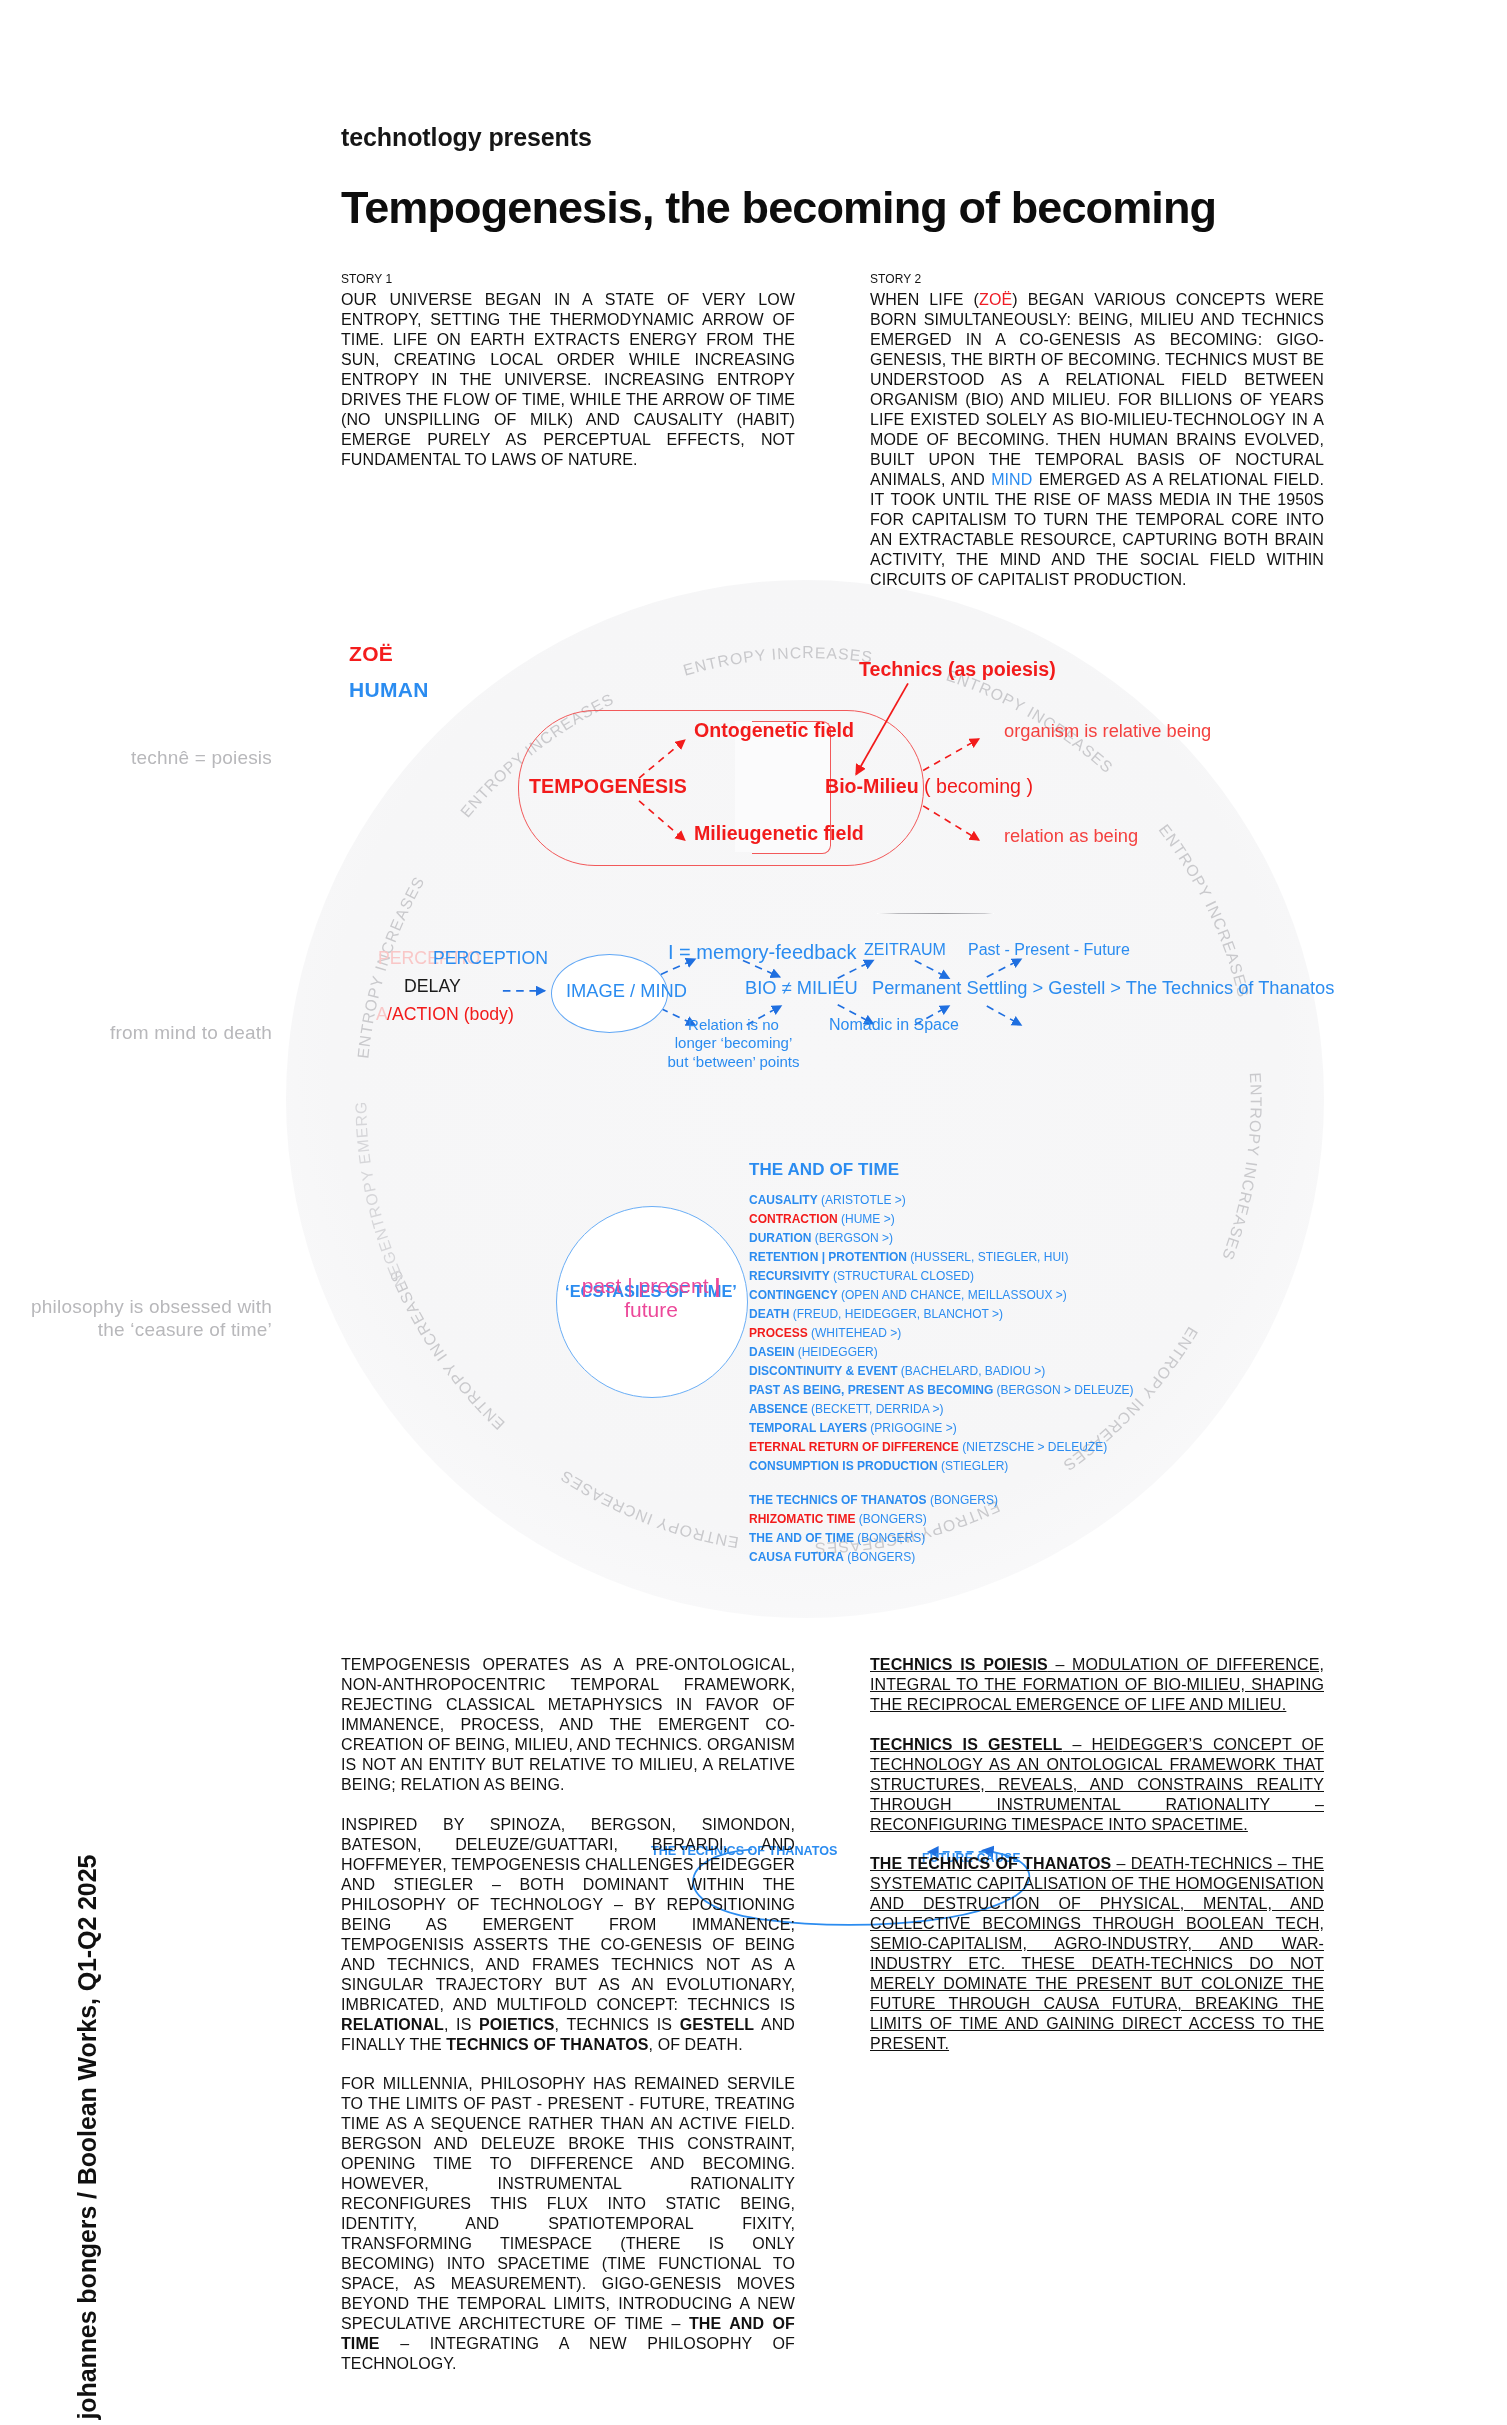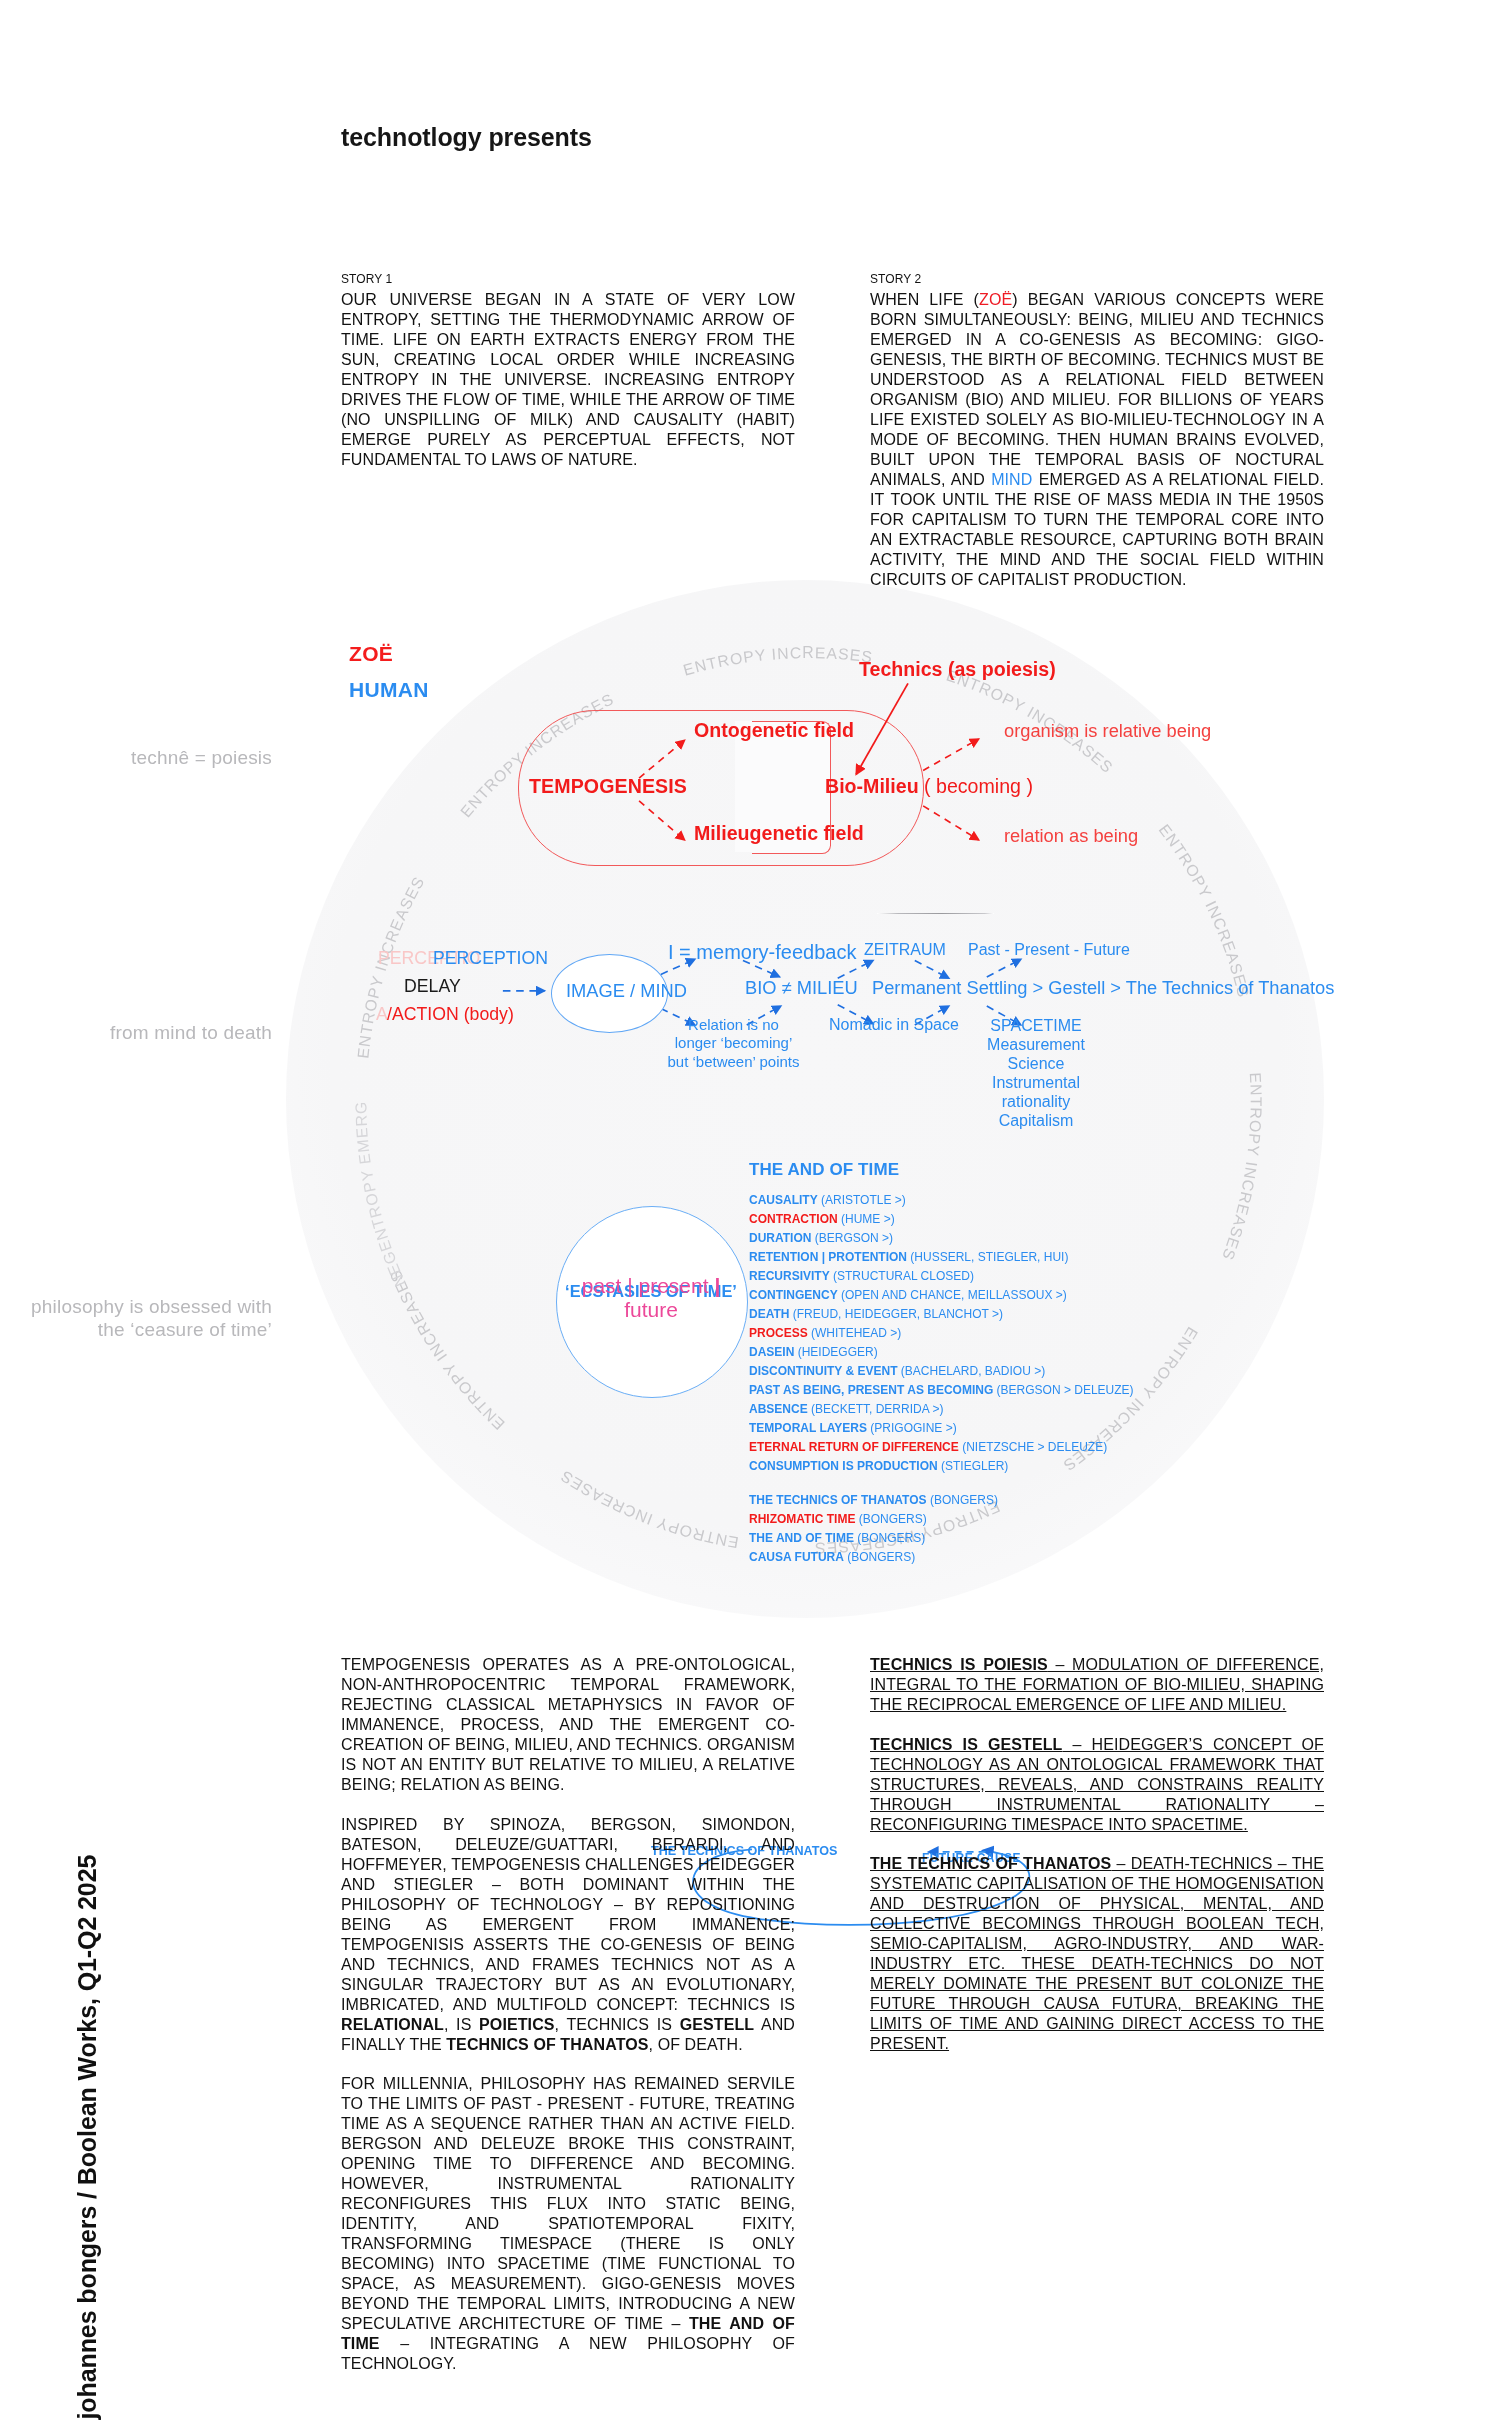--- a/index.html
+++ b/index.html
@@ -151,20 +151,21 @@
     transform:rotate(-90deg);transform-origin:50% 50%;
     font-size:25px;font-weight:700;color:#101010;text-align:left;letter-spacing:-0.1px;
   }
 </style>
 </head>
 <body>
 
 <div class="pg">
 
   <div id="presents">technotlogy presents</div>
+  <div id="maintitle">Tempogenesis, the becoming of becoming</div>
 
   <div class="storycol" id="story1">
     <div class="storyhead">STORY 1</div>
     <div class="storybody">OUR UNIVERSE BEGAN IN A STATE OF VERY LOW ENTROPY, SETTING THE THERMODYNAMIC ARROW OF TIME. LIFE ON EARTH EXTRACTS ENERGY FROM THE SUN, CREATING LOCAL ORDER WHILE INCREASING ENTROPY IN THE UNIVERSE. INCREASING ENTROPY DRIVES THE FLOW OF TIME, WHILE THE ARROW OF TIME (NO UNSPILLING OF MILK) AND CAUSALITY (HABIT) EMERGE PURELY AS PERCEPTUAL EFFECTS, NOT FUNDAMENTAL TO LAWS OF NATURE.</div>
   </div>
 
   <div class="storycol" id="story2">
     <div class="storyhead">STORY 2</div>
     <div class="storybody"><span>WHEN LIFE (</span><span class="kw-red">ZOË</span><span>) BEGAN VARIOUS CONCEPTS WERE BORN SIMULTANEOUSLY: BEING, MILIEU AND TECHNICS EMERGED IN A CO-GENESIS AS BECOMING: GIGO-GENESIS, THE BIRTH OF BECOMING. TECHNICS MUST BE UNDERSTOOD AS A RELATIONAL FIELD BETWEEN ORGANISM (BIO) AND MILIEU. FOR BILLIONS OF YEARS LIFE EXISTED SOLELY AS BIO-MILIEU-TECHNOLOGY IN A MODE OF BECOMING. THEN HUMAN BRAINS EVOLVED, BUILT UPON THE TEMPORAL BASIS OF NOCTURAL ANIMALS, AND </span><span class="kw-blue">MIND</span><span> EMERGED AS A RELATIONAL FIELD. IT TOOK UNTIL THE RISE OF MASS MEDIA IN THE 1950S FOR CAPITALISM TO TURN THE TEMPORAL CORE INTO AN EXTRACTABLE RESOURCE, CAPTURING BOTH BRAIN ACTIVITY, THE MIND AND THE SOCIAL FIELD WITHIN CIRCUITS OF CAPITALIST PRODUCTION.</span></div>
   </div>
@@ -260,27 +261,20 @@
       <div class="blabel" id="b-zeitraum">ZEITRAUM</div>
       <div class="blabel" id="b-ppf">Past - Present - Future</div>
       <div class="blabel" id="b-biomilieu">BIO ≠ MILIEU</div>
       <div class="blabel" id="b-chain">Permanent Settling &gt;  Gestell &gt; The Technics of Thanatos</div>
       <div id="b-relation3" style="color:#2b8cf0">
         <div>Relation is no</div>
         <div>longer ‘becoming’</div>
         <div>but ‘between’ points</div>
       </div>
       <div class="blabel" id="b-nomadic">Nomadic in Space</div>
-      <div id="b-spacetime" style="color:#2b8cf0">
-        <div class="st-head">SPACETIME</div>
-        <div>Measurement</div>
-        <div>Science</div>
-        <div>Instrumental rationality</div>
-        <div>Capitalism</div>
-      </div>
     </div>
 
     <div class="circle-ecstasies"></div>
     <div id="ec-title">‘ECSTASIES OF TIME’</div>
     <div id="ec-sub"><span>past | present</span><b> | </b><span>future</span></div>
 
     <div id="andoftime">
       <div id="aot-head">THE AND OF TIME</div>
       <div id="aot-items">
           <div class="aot-row"><span class="b">CAUSALITY</span><span> (ARISTOTLE &gt;)</span></div>

